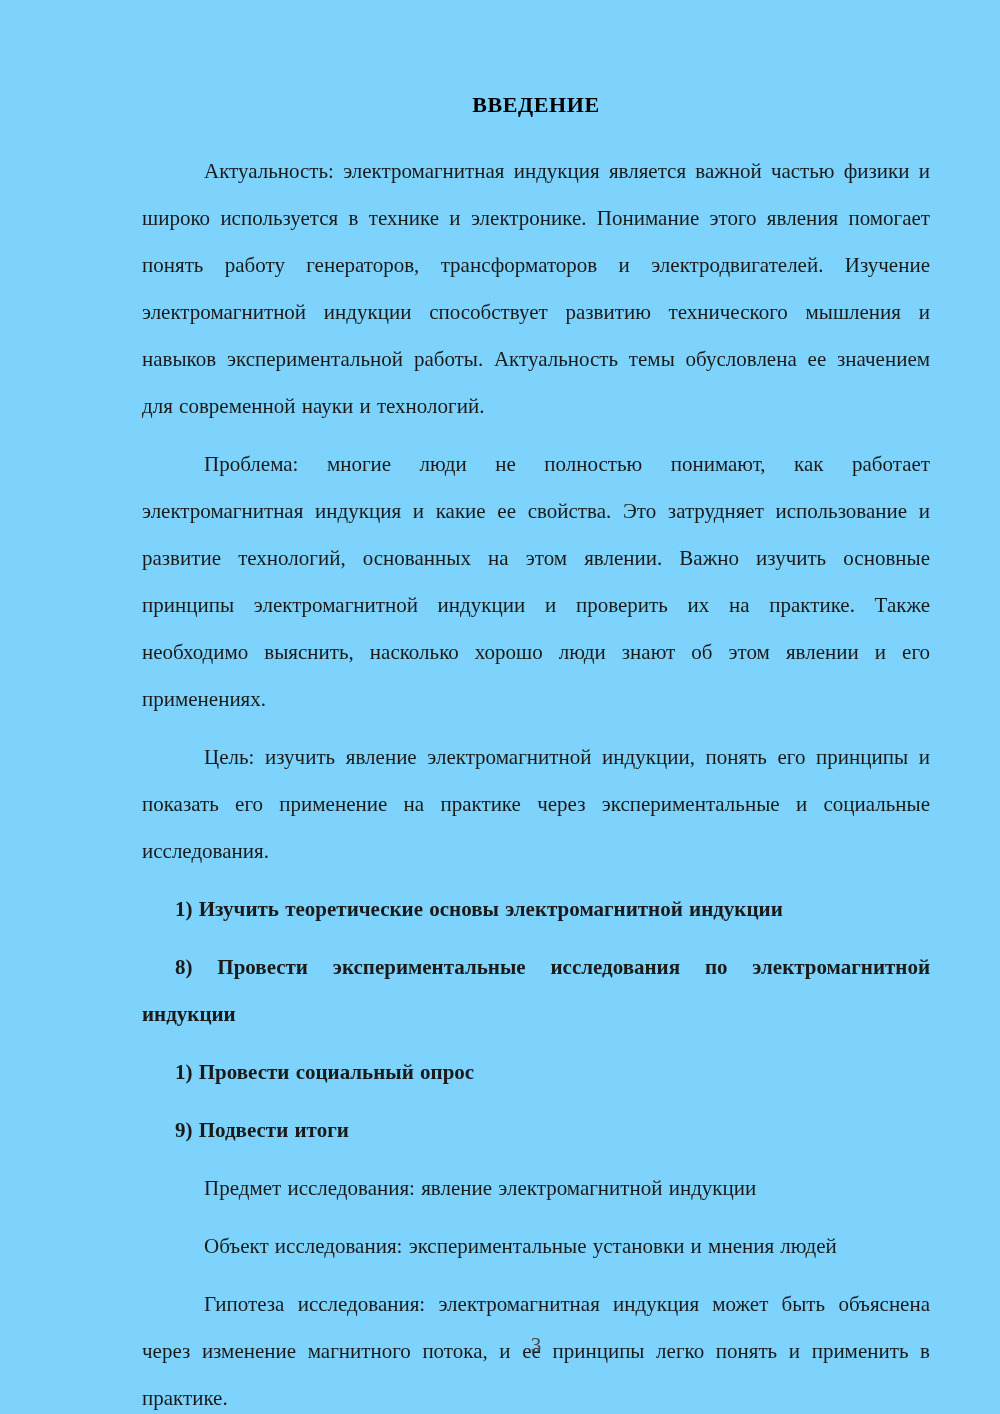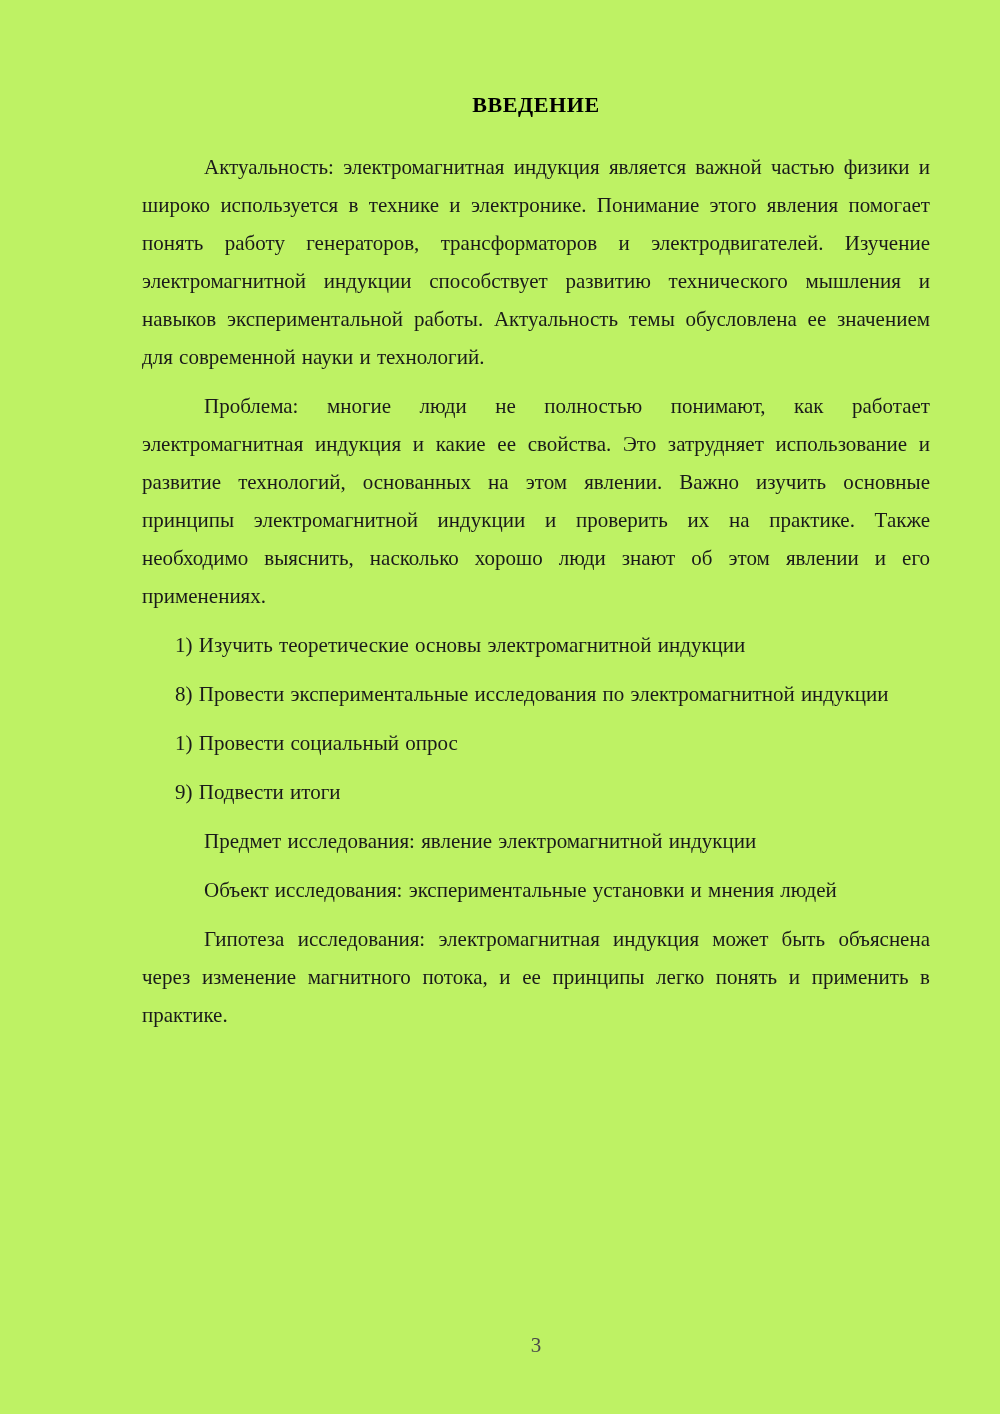--- a/index.html
+++ b/index.html
@@ -4,21 +4,21 @@
 <style>
   html, body {
     margin: 0;
     padding: 0;
     background: #ffffff;
   }
   .page {
     position: relative;
     width: 1000px;
     height: 1414px;
-    background: #bef264;
+    background: #7dd3fc;
     font-family: "Liberation Serif", "DejaVu Serif", serif;
     color: #1a1a1a;
     overflow: hidden;
     margin: 0 auto;
   }
   .content {
     position: absolute;
     top: 88px;
     left: 142px;
     right: 70px;
@@ -28,27 +28,28 @@
     font-size: 22px;
     font-weight: bold;
     line-height: 34px;
     text-align: center;
     letter-spacing: 0.6px;
     color: #000000;
   }
   .par {
     margin: 0 0 11px 0;
     font-size: 21px;
-    line-height: 38px;
+    line-height: 47px;
     text-align: justify;
     text-indent: 62px;
     word-spacing: 1px;
   }
   .task {
     text-indent: 33px;
+    font-weight: bold;
   }
   .page-number {
     position: absolute;
     top: 1328px;
     left: 142px;
     right: 70px;
     text-align: center;
     font-size: 21px;
     line-height: 34px;
     color: #4a4a4a;
@@ -59,20 +60,21 @@
 
 <div class="page">
   <div class="content">
 
     <h1 class="doc-title">ВВЕДЕНИЕ</h1>
 
     <p class="par">Актуальность: электромагнитная индукция является важной частью физики и широко используется в технике и электронике. Понимание этого явления помогает понять работу генераторов, трансформаторов и электродвигателей. Изучение электромагнитной индукции способствует развитию технического мышления и навыков экспериментальной работы. Актуальность темы обусловлена ее значением для современной науки и технологий.</p>
 
     <p class="par">Проблема: многие люди не полностью понимают, как работает электромагнитная индукция и какие ее свойства. Это затрудняет использование и развитие технологий, основанных на этом явлении. Важно изучить основные принципы электромагнитной индукции и проверить их на практике. Также необходимо выяснить, насколько хорошо люди знают об этом явлении и его применениях.</p>
 
+    <p class="par">Цель: изучить явление электромагнитной индукции, понять его принципы и показать его применение на практике через экспериментальные и социальные исследования.</p>
 
 
     <p class="par task">1) Изучить теоретические основы электромагнитной индукции</p>
 
     <p class="par task">8) Провести экспериментальные исследования по электромагнитной индукции</p>
 
 
     <p class="par task">1) Провести социальный опрос</p>
 
     <p class="par task">9) Подвести итоги</p>

